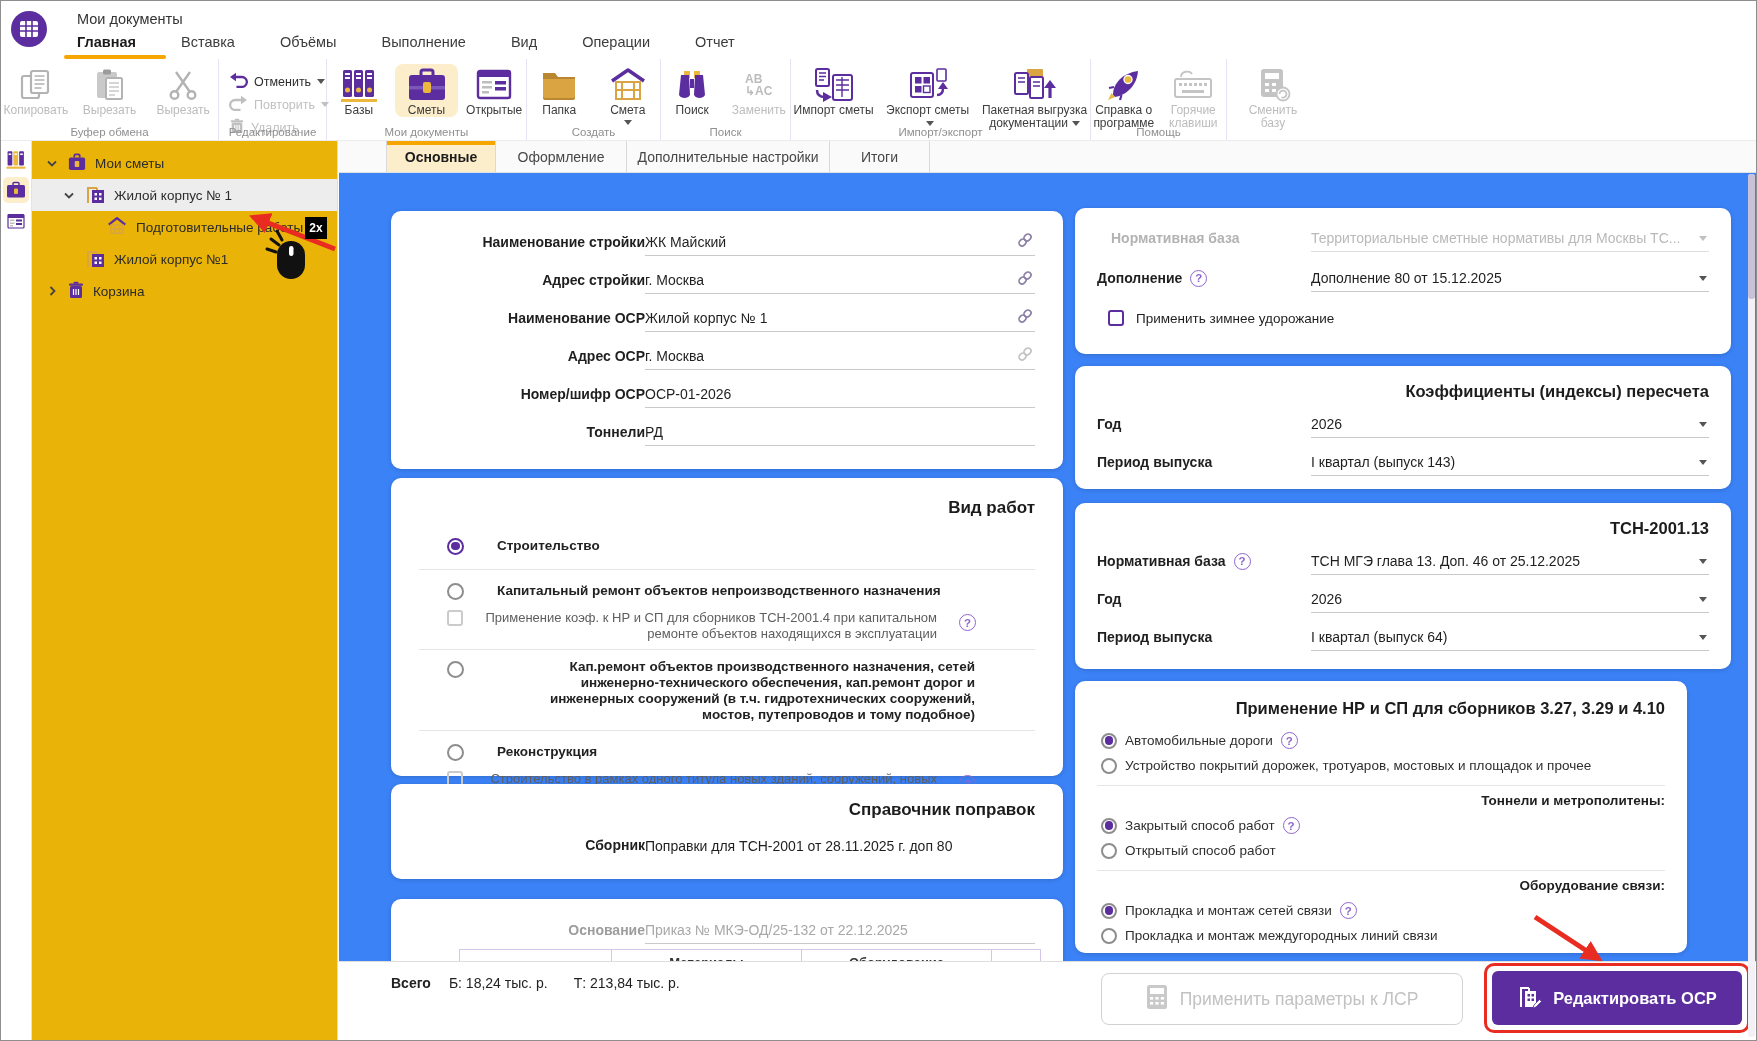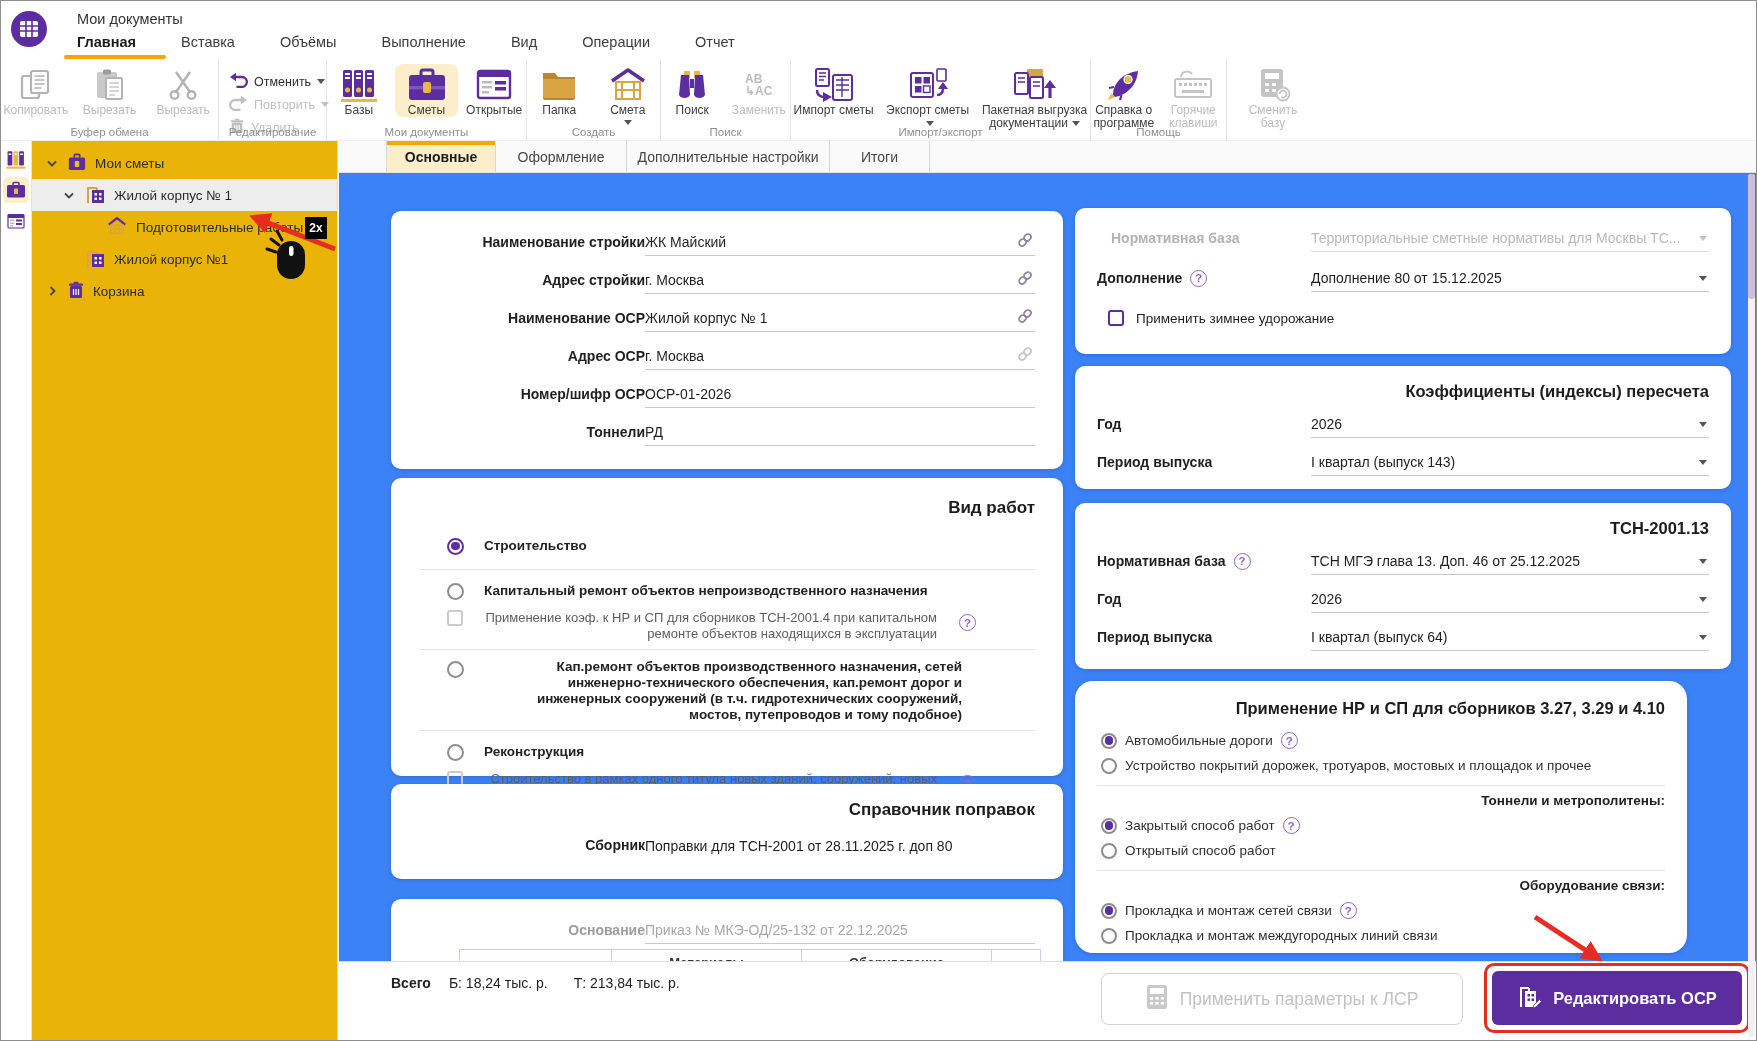--- a/index.html
+++ b/index.html
@@ -70,21 +70,21 @@
 
   .radio { width:17px; height:17px; border:2px solid #8d8d8d; border-radius:50%; flex:none; position:relative; }
   .radio.sel { border-color:#5b2d9e; }
   .radio.sel::after { content:""; position:absolute; inset:2.2px; background:#5b2d9e; border-radius:50%; }
   .cbx { width:16px; height:16px; border:2px solid #cbcbcb; border-radius:3px; flex:none; }
   .cbx.purple { border-color:#5b2d9e; }
   .help { width:17px; height:17px; border:1.5px solid #9166cc; color:#9166cc; border-radius:50%; font-size:11.5px; display:inline-flex; align-items:center; justify-content:center; flex:none; font-weight:bold; }
   .help::after { content:"?"; }
   .divline { height:1px; background:#e6e6e6; margin:7px 0; }
 
-  .optrow { display:flex; align-items:center; gap:20px; padding-left:28px; min-height:32px; }
+  .optrow { display:flex; align-items:center; gap:33px; padding-left:28px; min-height:32px; }
   .optrow .olbl { font-size:13.5px; font-weight:bold; color:#222; line-height:16px; }
   .cbxrow { display:flex; align-items:flex-start; gap:22px; padding-left:28px; margin:5px 0 7px; }
   .cbxrow .clbl { font-size:13px; color:#5e5e5e; line-height:16px; width:452px; }
   .cbxrow .help { margin-top:4px; }
 
   .rrow2 { display:flex; align-items:center; min-height:38px; }
   .rlabel { width:214px; font-weight:bold; font-size:14px; color:#1f1f1f; flex:none; display:flex; align-items:center; gap:8px; }
   .radiorow { display:flex; align-items:center; gap:8px; min-height:25px; padding-left:4px; font-size:13.5px; color:#2f2f2f; }
   .subhead { font-size:13.5px; font-weight:bold; color:#1f1f1f; margin:4px 0 5px; }
 
@@ -720,21 +720,21 @@
       </div>
       <div class="rrow2">
         <span class="rlabel">Период выпуска</span>
         <span class="fvalue">
             <span>I квартал (выпуск 64)</span>
           <span class="dd"><span class="caret"></span></span>
         </span>
       </div>
     </div>
 
-    <div class="card" style="left:736px; top:540px; width:612px; height:272px; padding:12px 22px 0;border-radius:18px;">
+    <div class="card" style="left:736px; top:540px; width:612px; height:272px; padding:12px 22px 0;">
       <div class="card-title" style="font-size:16.5px; margin:6px 0 10px;">Применение НР и СП для сборников 3.27, 3.29 и 4.10</div>
       <div class="radiorow">
         <span class="radio" style="width:16px;height:16px">
             <span style="position:absolute;inset:1.8px;background:#5b2d9e;border-radius:50%"></span>
           </span>
         <span>Автомобильные дороги</span>
         <span class="help"></span>
       </div>
       <div class="radiorow">
         <span class="radio" style="width:16px;height:16px"></span>

